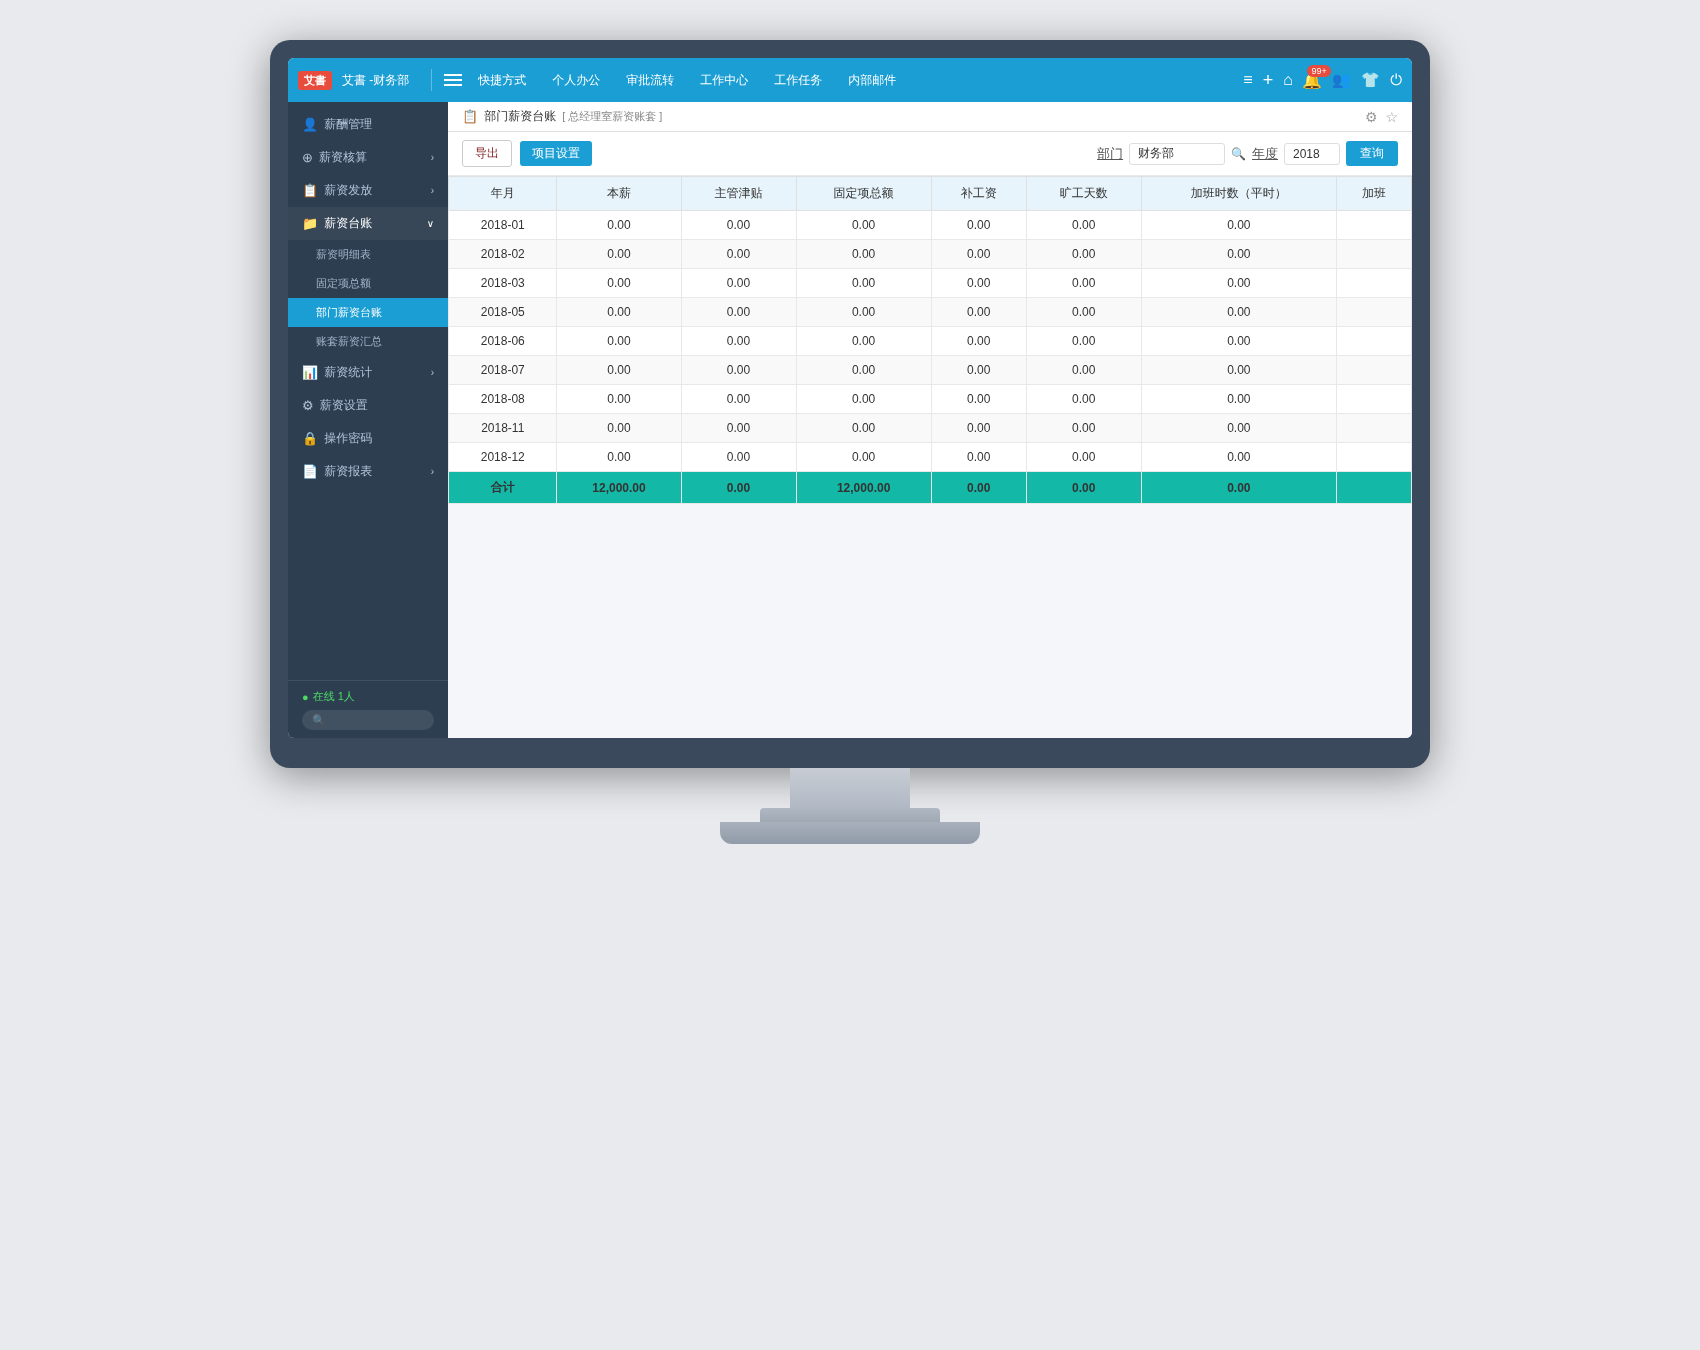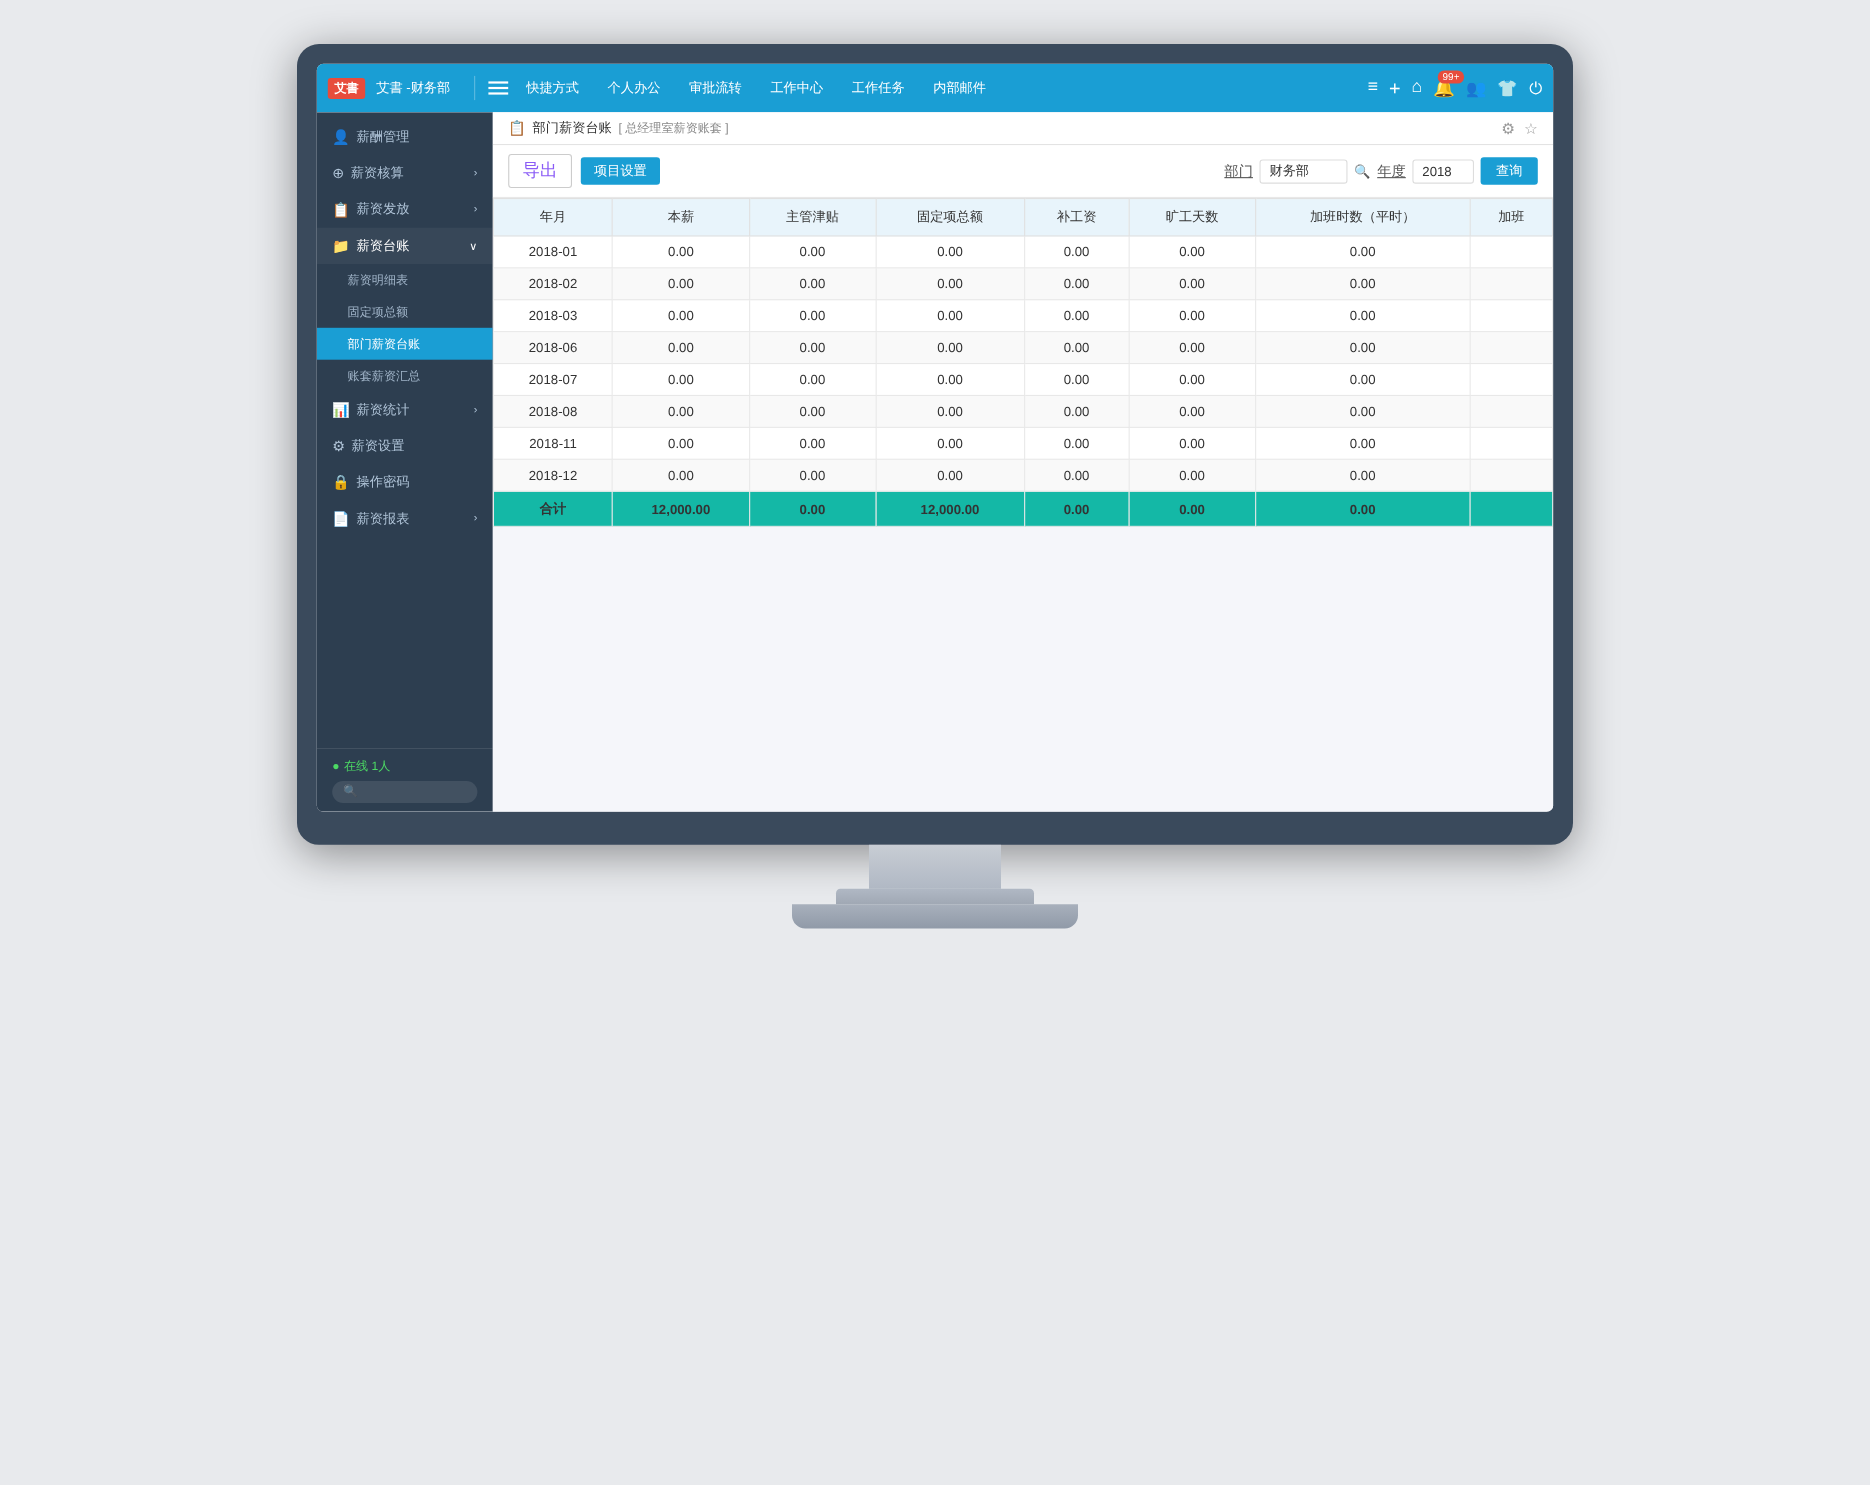--- a/index.html
+++ b/index.html
@@ -226,22 +226,22 @@
       align-items: center;
       gap: 8px;
       border-bottom: 1px solid #e8e8e8;
       flex-shrink: 0;
     }
     .btn-export {
       background: #fff;
       border: 1px solid #ccc;
       border-radius: 3px;
       padding: 4px 12px;
-      font-size: 16px;
-      color: #8b5cf6;
+      font-size: 12px;
+      color: #7f1d1d;
       cursor: pointer;
     }
     .btn-settings {
       background: #1a9ed4;
       border: none;
       border-radius: 3px;
       padding: 4px 12px;
       font-size: 12px;
       color: #fff;
       cursor: pointer;
@@ -254,21 +254,21 @@
       font-size: 12px;
       color: #333;
     }
     .filter-label { font-size: 13px; color: #555; text-decoration: underline; }
     .filter-input {
       border: 1px solid #ddd;
       border-radius: 3px;
       padding: 3px 8px;
       font-size: 12px;
       color: #333;
-      width: 80px;
+      width: 96px;
     }
     .filter-icon { color: #888; font-size: 12px; }
     .btn-query {
       background: #1a9ed4;
       border: none;
       border-radius: 3px;
       padding: 4px 14px;
       font-size: 12px;
       color: #fff;
       cursor: pointer;
@@ -500,20 +500,30 @@
       <td>2018-03</td>
       <td>0.00</td>
       <td>0.00</td>
       <td>0.00</td>
       <td>0.00</td>
       <td>0.00</td>
       <td>0.00</td>
       <td></td>
     </tr>
                   <tr>
+      <td>2018-05</td>
+      <td>0.00</td>
+      <td>0.00</td>
+      <td>0.00</td>
+      <td>0.00</td>
+      <td>0.00</td>
+      <td>0.00</td>
+      <td></td>
+    </tr>
+                  <tr>
       <td>2018-06</td>
       <td>0.00</td>
       <td>0.00</td>
       <td>0.00</td>
       <td>0.00</td>
       <td>0.00</td>
       <td>0.00</td>
       <td></td>
     </tr>
                   <tr>

